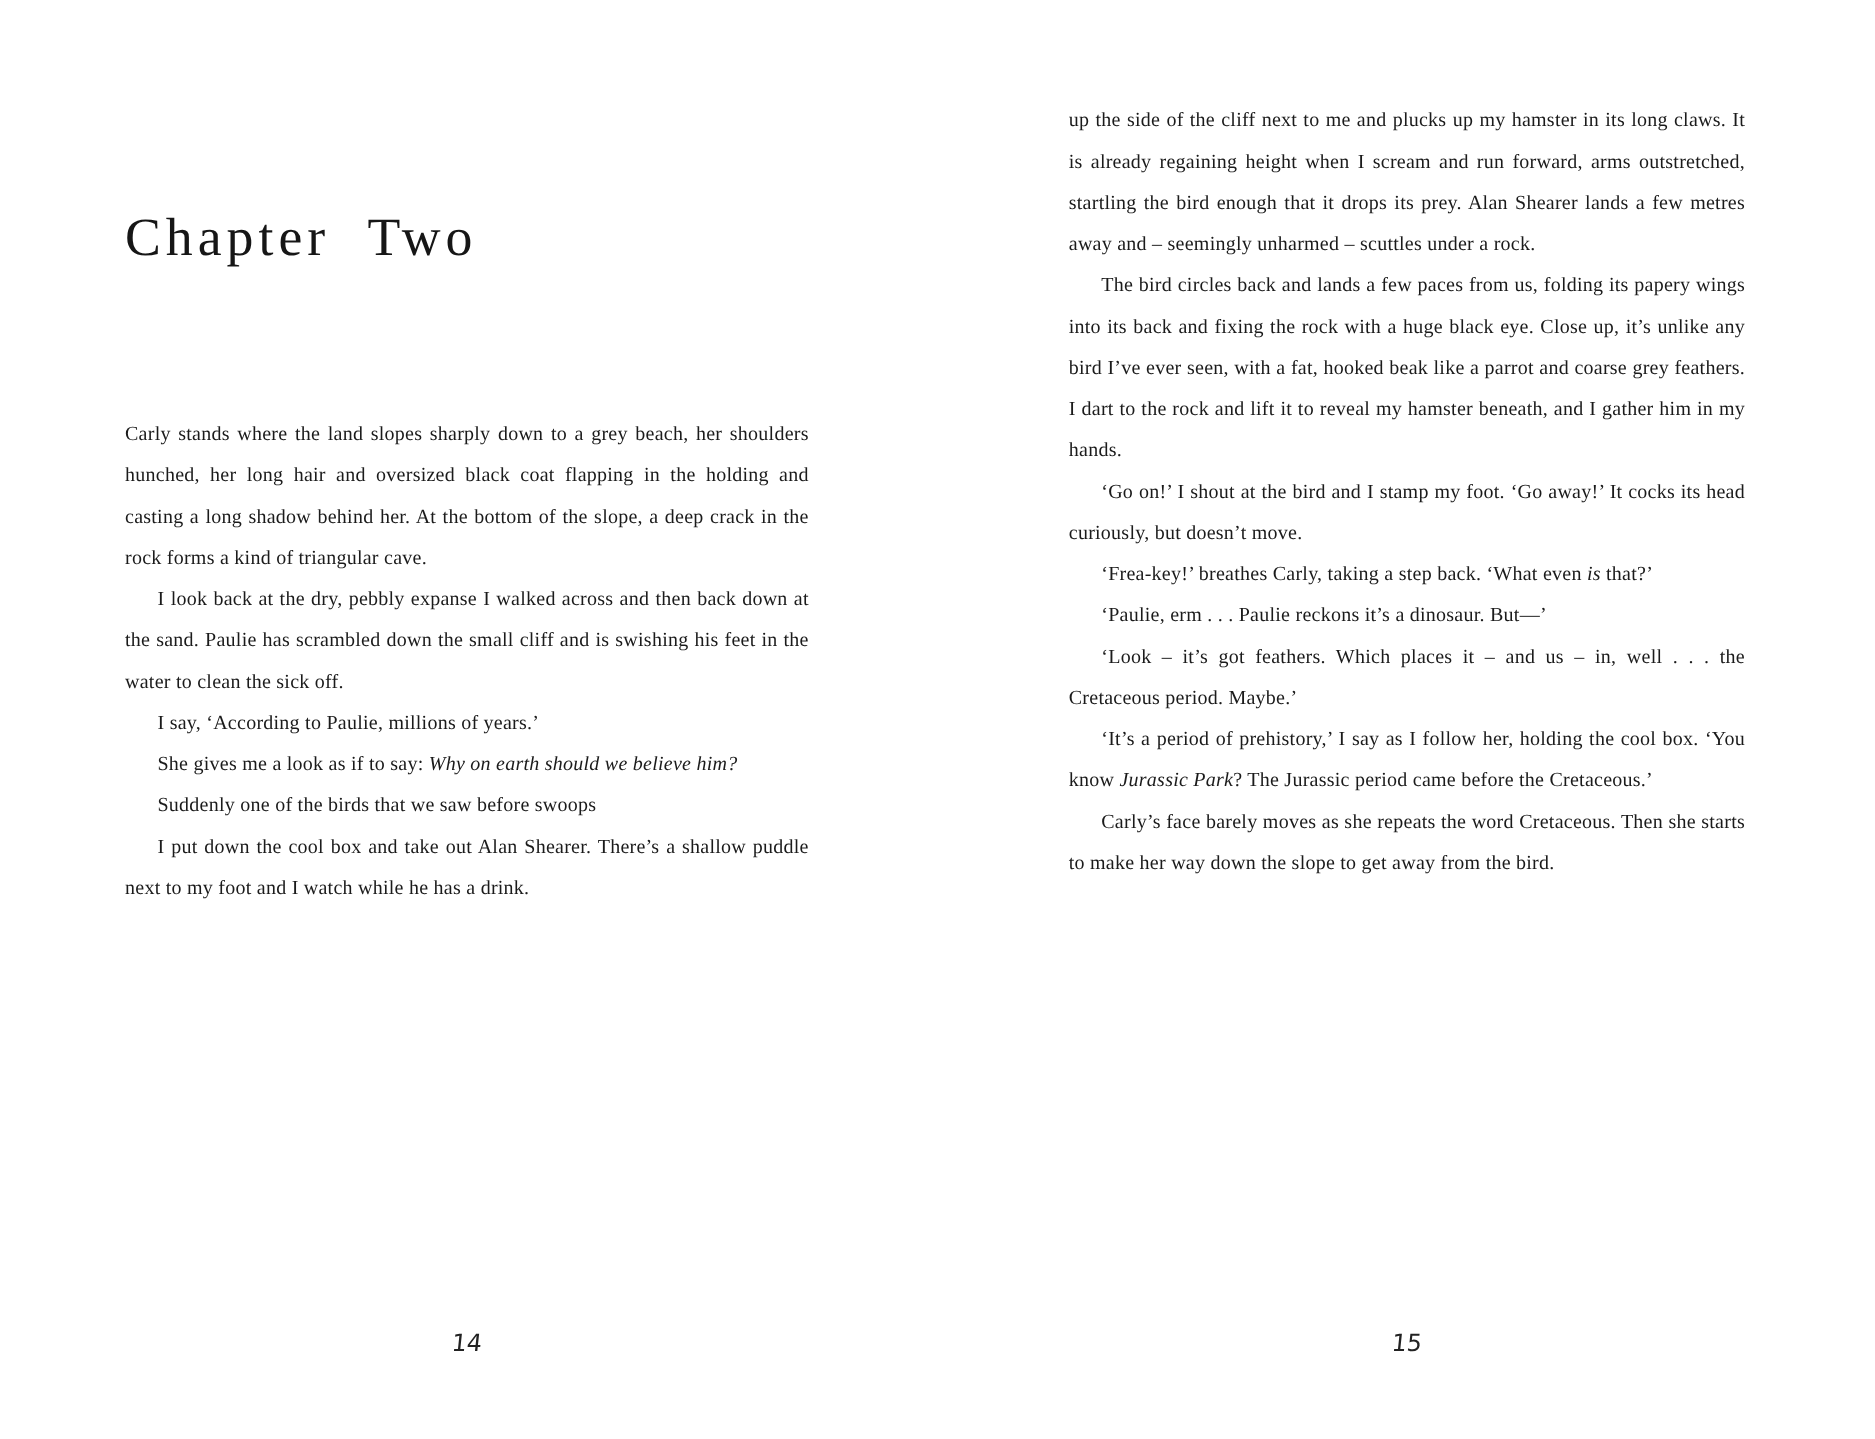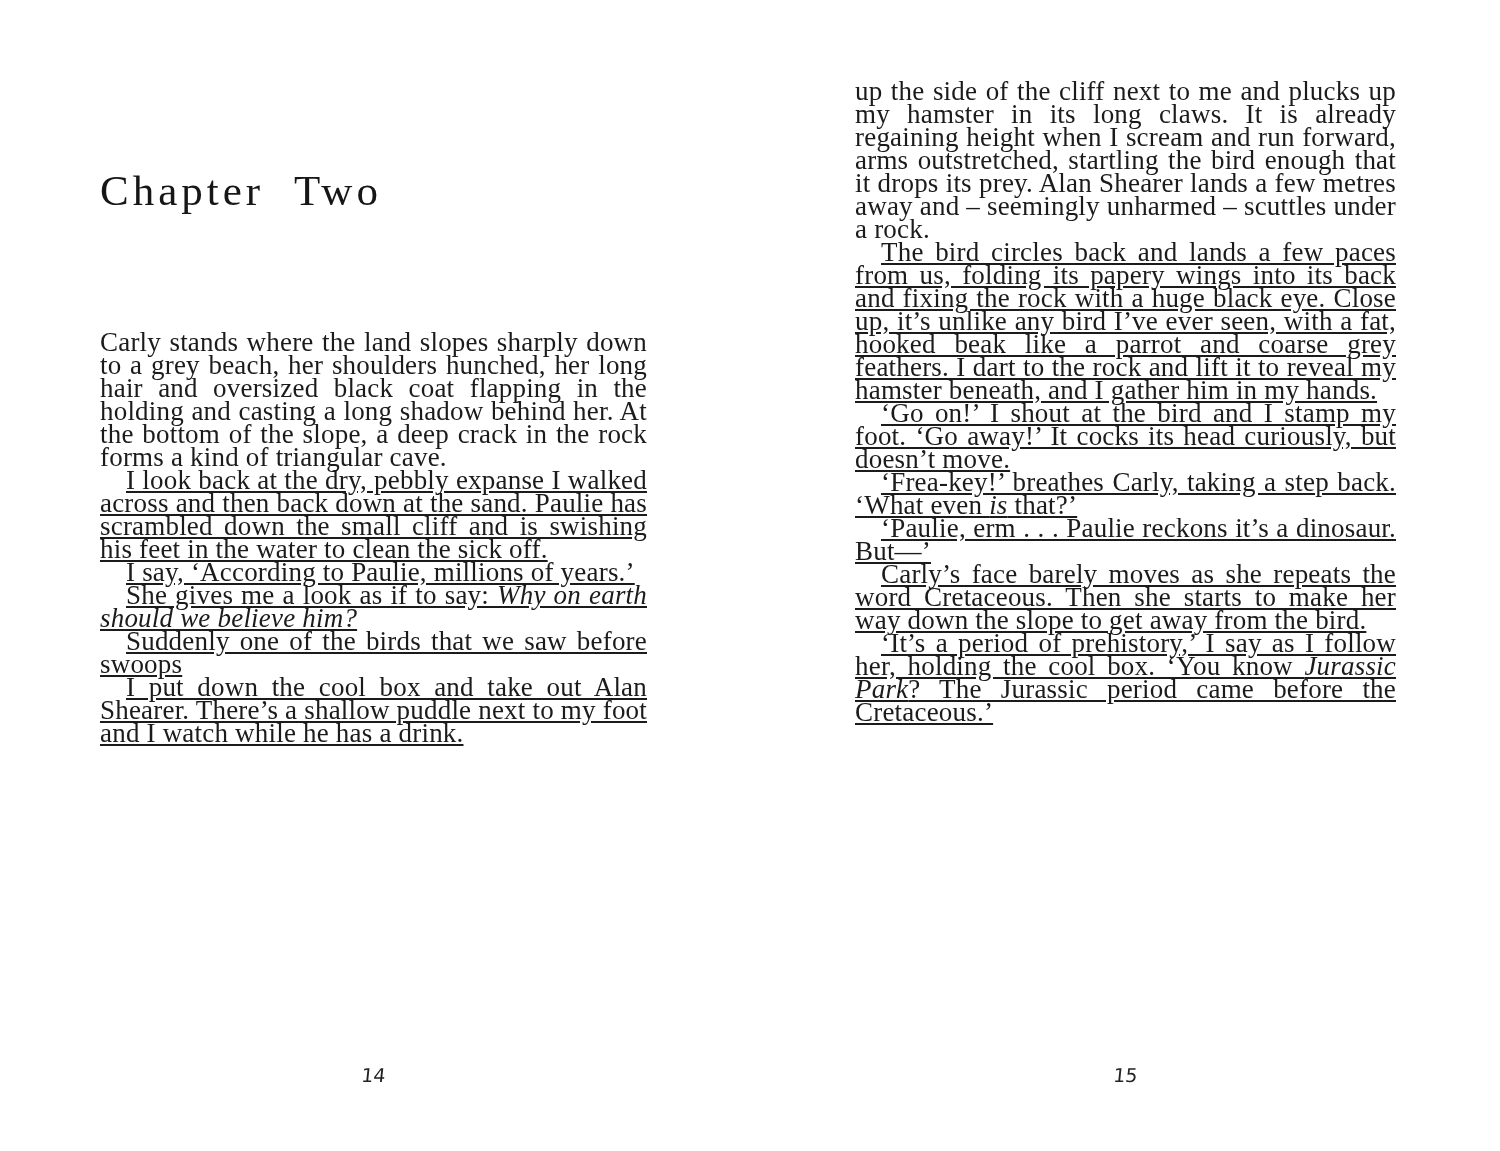--- a/index.html
+++ b/index.html
@@ -41,26 +41,26 @@
   .body {
     position: absolute;
     left: 0;
     right: 0;
   }
   .page.left  .body { top: 331px; }
   .page.right .body { top: 80px; }
 
   .para {
     margin: 0;
-    font-size: 27px;
-    line-height: 23px;
+    font-size: 16px;
+    line-height: 33px;
     text-align: justify;
     letter-spacing: 0.2px;
   }
-  .para.indent { text-indent: 26px; text-decoration: underline; }
+  .para.indent { text-indent: 26px; }
   .para em { font-style: italic; margin-top: 28px; }
 
   .folio {
     position: absolute;
     top: 1064px;
     left: 0;
     width: 100%;
     text-align: center;
     font-family: "DejaVu Sans", sans-serif;
     font-size: 19px;
@@ -86,19 +86,20 @@
     <div class="folio">14</div>
   </section>
 
   <section class="page right">
     <div class="body">
         <p class="para"><span>up the side of the cliff next to me and plucks up my hamster in its long claws. It is already regaining height when I scream and run forward, arms outstretched, startling the bird enough that it drops its prey. Alan Shearer lands a few metres away and – seemingly unharmed – scuttles under a rock.</span></p>
         <p class="para indent"><span>The bird circles back and lands a few paces from us, folding its papery wings into its back and fixing the rock with a huge black eye. Close up, it’s unlike any bird I’ve ever seen, with a fat, hooked beak like a parrot and coarse grey feathers. I dart to the rock and lift it to reveal my hamster beneath, and I gather him in my hands.</span></p>
         <p class="para indent"><span>‘Go on!’ I shout at the bird and I stamp my foot. ‘Go away!’ It cocks its head curiously, but doesn’t move.</span></p>
         <p class="para indent"><span>‘Frea-key!’ breathes Carly, taking a step back. ‘What even </span><em>is</em><span> that?’</span></p>
         <p class="para indent"><span>‘Paulie, erm . . . Paulie reckons it’s a dinosaur. But—’</span></p>
+        <p class="para indent"><span>‘Look – it’s got feathers. Which places it – and us – in, well . . . the Cretaceous period. Maybe.’</span></p>
+        <p class="para indent"><span>‘It’s a period of prehistory,’ I say as I follow her, holding the cool box. ‘You know </span><em>Jurassic Park</em><span>? The Jurassic period came before the Cretaceous.’</span></p>
         <p class="para indent"><span>Carly’s face barely moves as she repeats the word Cretaceous. Then she starts to make her way down the slope to get away from the bird.</span></p>
-        <p class="para indent"><span>‘It’s a period of prehistory,’ I say as I follow her, holding the cool box. ‘You know </span><em>Jurassic Park</em><span>? The Jurassic period came before the Cretaceous.’</span></p>
       </div>
     <div class="folio">15</div>
   </section>
 
 </div>
 
 </body></html>

